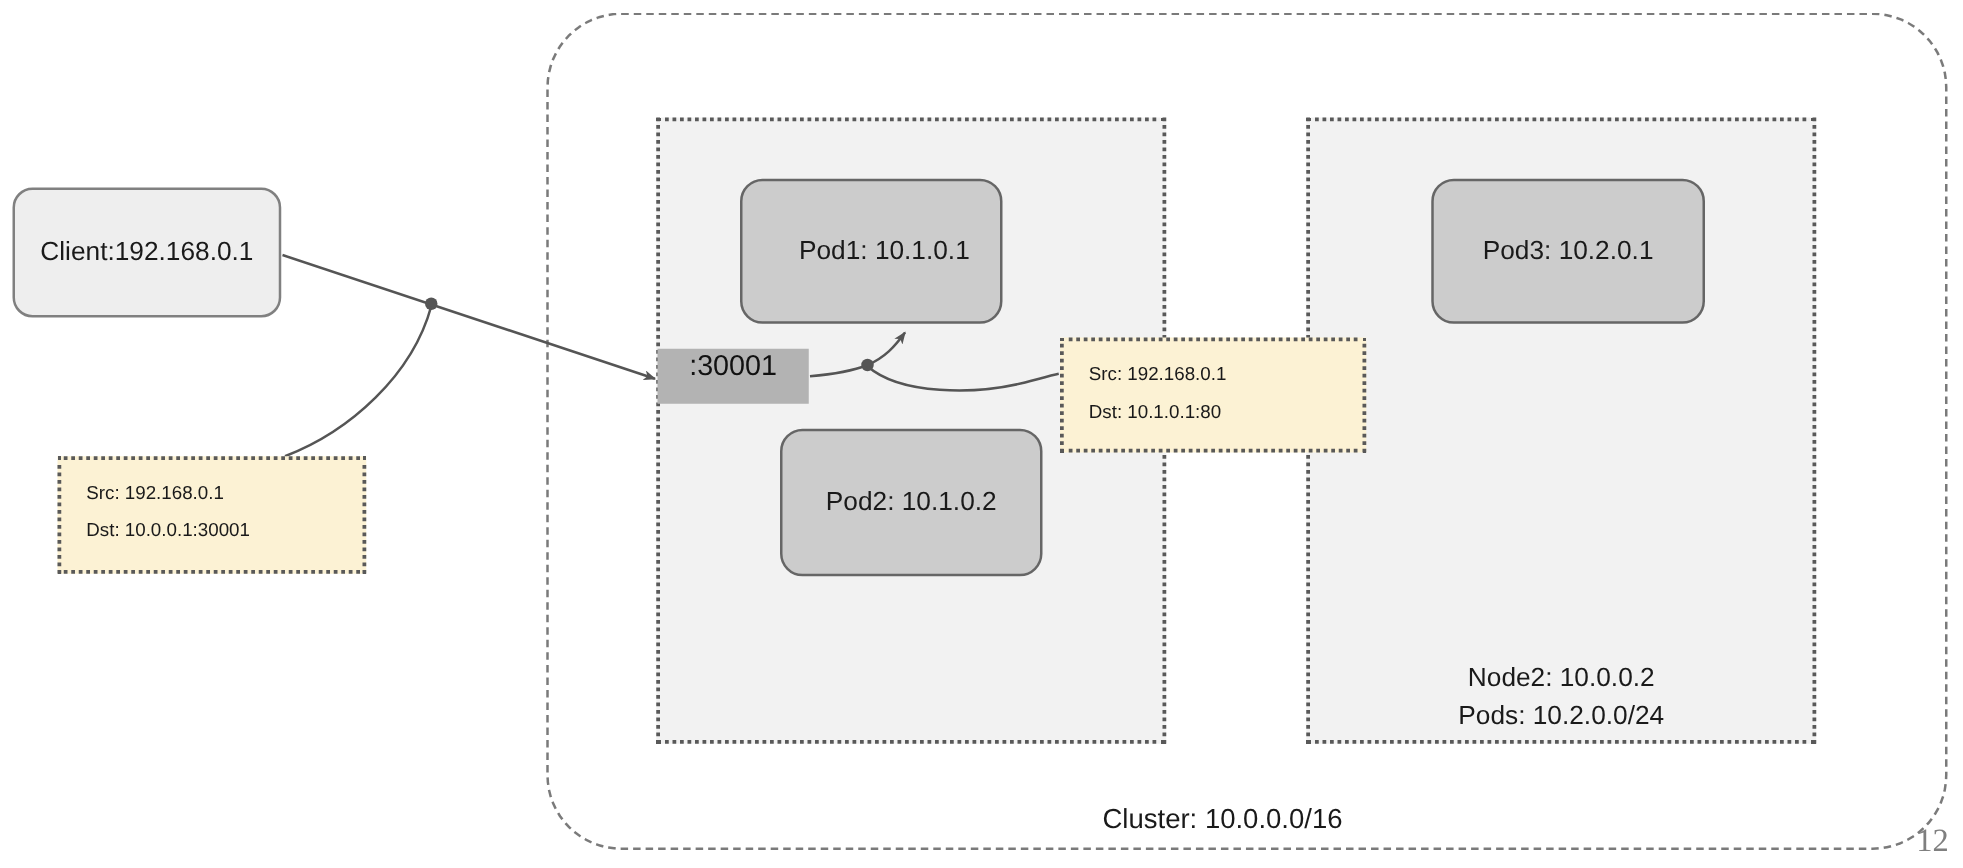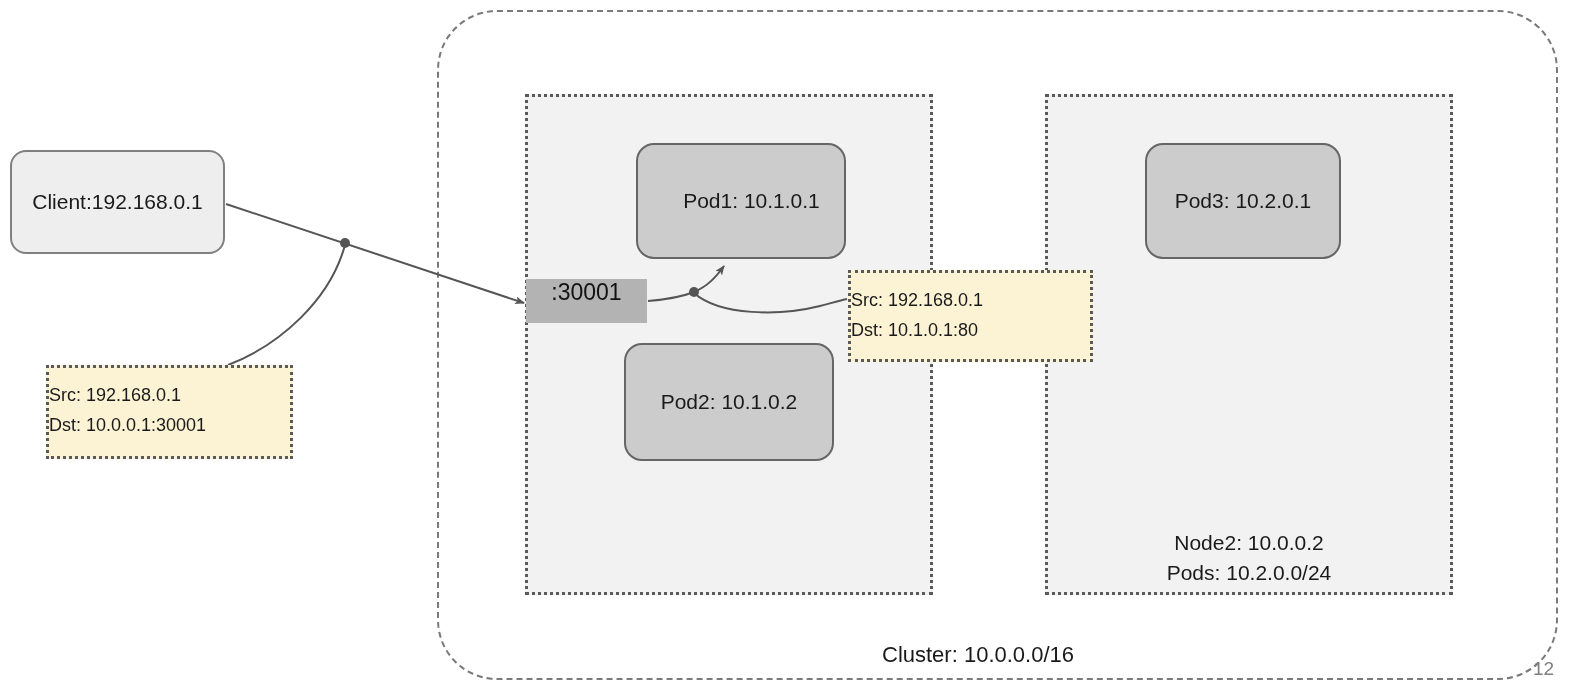--- a/index.html
+++ b/index.html
@@ -74,23 +74,23 @@
     background: #cccccc;
     border: 2px solid #666666;
     border-radius: 18px;
     box-sizing: border-box;
     display: flex;
     align-items: center;
     justify-content: center;
     font-size: 21px;
     color: #1a1a1a;
   }
-  #pod1-box { left: 636px; top: 143px; width: 210px; height: 116px; padding-left: 21px; }
+  #pod1-box { left: 592px; top: 143px; width: 210px; height: 116px; padding-left: 21px; }
   #pod2-box { left: 624px; top: 343px; width: 210px; height: 118px; }
-  #pod3-box { left: 1145px; top: 143px; width: 196px; height: 116px; }
+  #pod3-box { left: 1145px; top: 143px; width: 219px; height: 116px; }
 
   
   #client-box {
     position: absolute;
     left: 10px;
     top: 150px;
     width: 215px;
     height: 104px;
     background: #eeeeee;
     border: 2px solid #808080;
@@ -120,37 +120,38 @@
     color: #111111;
     box-sizing: border-box;
   }
 
   
   .callout {
     position: absolute;
     background: #fcf2d4;
     border: 3px dotted #595959;
     box-sizing: border-box;
-    padding: 12px 0 0 0;
-    font-size: 18px;
+    padding: 12px 0 0 20px;
+    font-size: 15px;
     color: #1a1a1a;
     line-height: 30px;
   }
   #callout-1 { left: 46px; top: 365px; width: 247px; height: 94px; }
   #callout-2 { left: 848px; top: 270px; width: 245px; height: 92px; }
 
   .callout-line { display: block; white-space: nowrap; }
 
   
   #page-number {
     position: absolute;
     left: 1533px;
     top: 658px;
-    font-size: 19px;
+    font-size: 26px;
     color: #7f7f7f;
+    font-family: Liberation Serif, serif;
   }
 </style>
 </head>
 <body>
 
 <div id="stage">
 
   <div class="cluster-box"></div>
 
   <div class="node-box" id="node1-box"></div>

